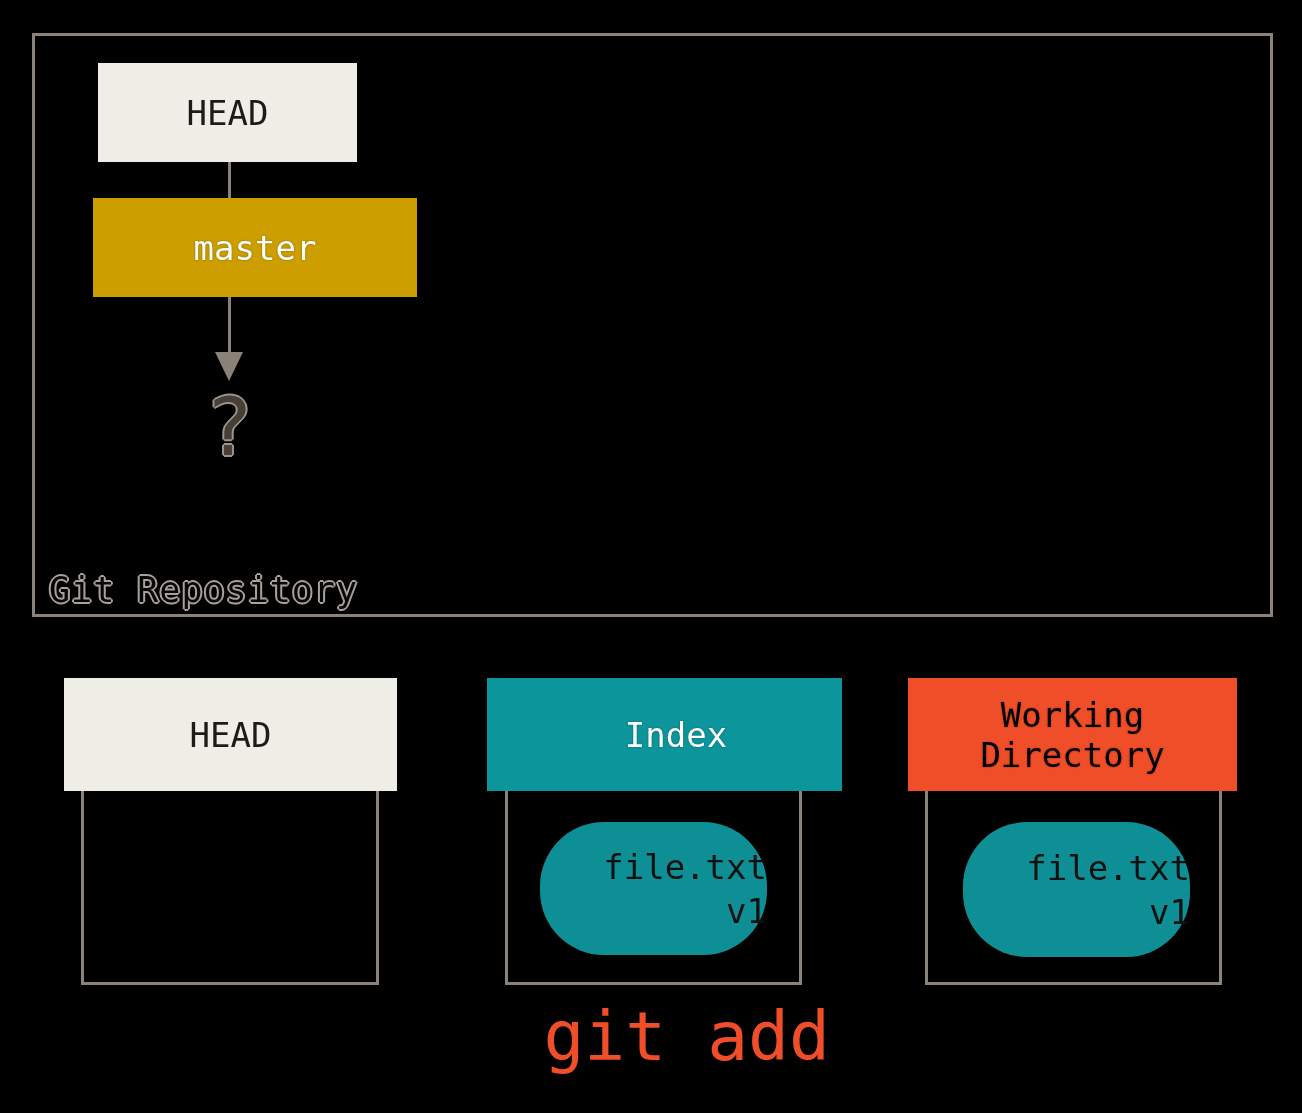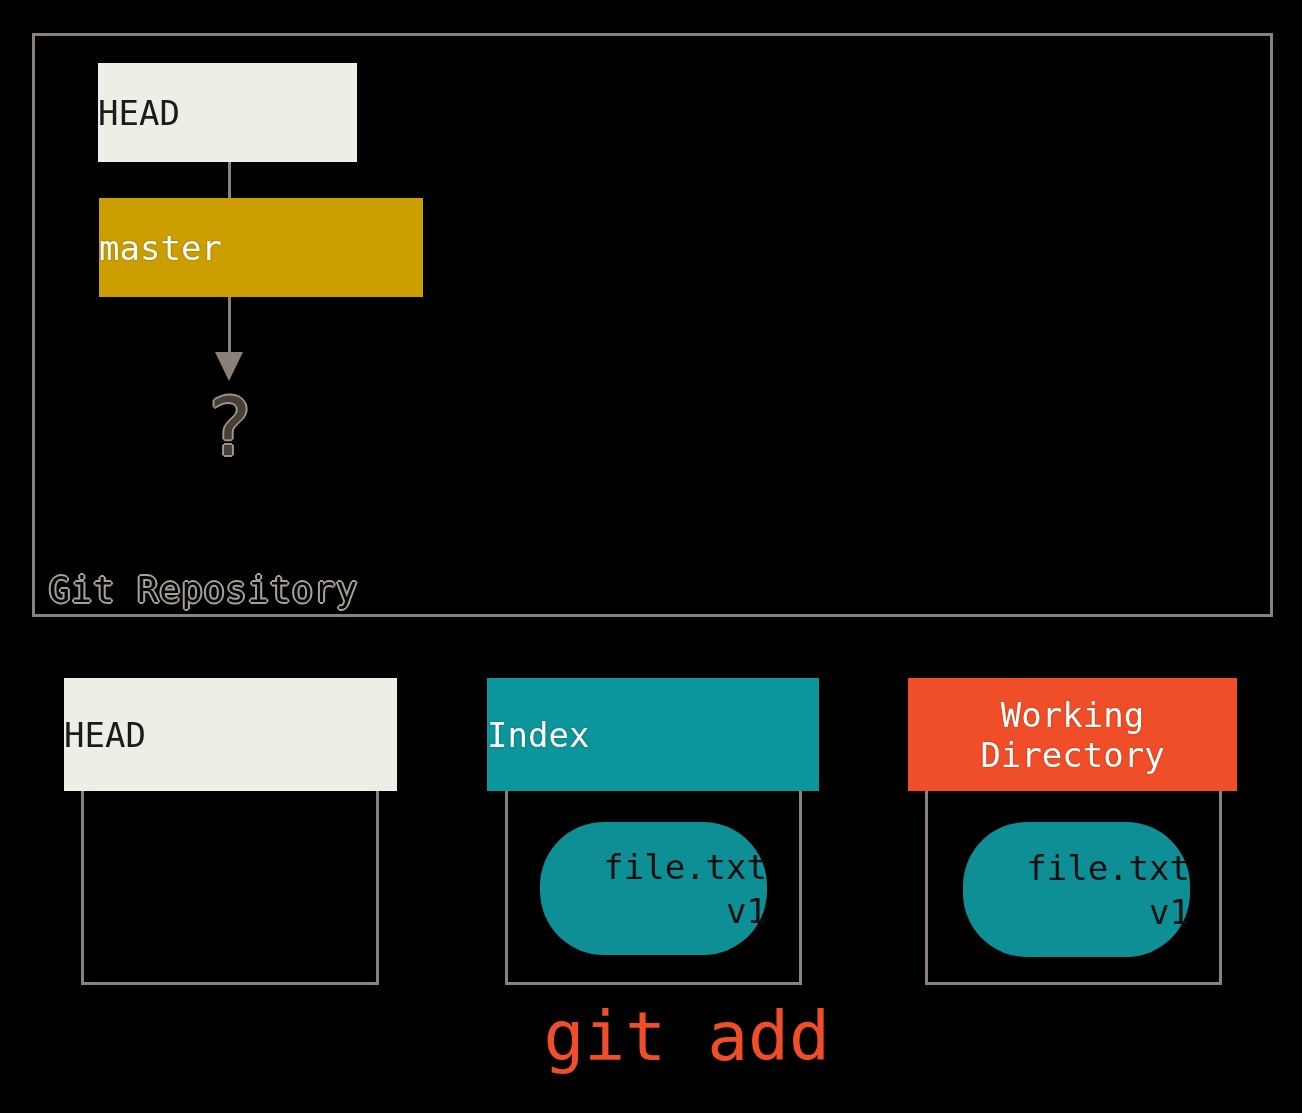--- a/index.html
+++ b/index.html
@@ -16,49 +16,49 @@
   }
   .repo-label {
     left: 49px; top: 570px; font-size: 35px; letter-spacing: 1px;
     color: #060606;
     text-shadow: 2px 0 0 #a8a199, -2px 0 0 #a8a199, 0 2px 0 #a8a199, 0 -2px 0 #a8a199,
                  1px 1px 0 #a8a199, -1px -1px 0 #a8a199, 1px -1px 0 #a8a199, -1px 1px 0 #a8a199;
   }
 
   
   .labelbox {
-    display: flex; align-items: center; 
+    display: flex; align-items: center; justify-content: center;
     font-size: 34px; text-align: center; line-height: 40px;
   }
   .cream  { background: #efeee6; color: #1c1b18; }
   .gold   { background: #cc9e00; color: #ffffff; text-shadow: 0 0 2px rgba(60,45,0,0.55); }
   .teal   { background: #0d959c; color: #ffffff; text-shadow: 0 0 2px rgba(0,50,55,0.55); }
-  .orange { background: #f04e28; color: #ffffff; text-shadow: 0 0 2px rgba(90,20,0,0.45); }
+  .orange { background: #f04e28; color: #000000; text-shadow: 0 0 2px rgba(90,20,0,0.45); }
 
   .head-top  { left: 98px;  top: 63px;  width: 259px; height: 99px; }
-  .master    { left: 99px;  top: 198px; width: 324px; height: 99px; }
+  .master    { left: 93px;  top: 198px; width: 324px; height: 99px; }
 
   .conn { background: #8a8178; width: 3px; }
   .conn-1 { left: 228px; top: 162px; height: 36px; }
   .conn-2 { left: 228px; top: 297px; height: 56px; }
   .arrow-head {
     left: 215px; top: 352px; width: 0; height: 0;
     border-left: 14px solid transparent; border-right: 14px solid transparent;
     border-top: 29px solid #8a8178;
   }
   .qmark {
     left: 189px; top: 388px; width: 80px; text-align: center;
     font-size: 80px; line-height: 1; color: #473e35;
     text-shadow: 2px 0 0 #9a948c, -2px 0 0 #9a948c, 0 2px 0 #9a948c, 0 -2px 0 #9a948c,
                  1px 1px 0 #9a948c, -1px -1px 0 #9a948c, 1px -1px 0 #9a948c, -1px 1px 0 #9a948c;
   }
 
   
   .col-header-head    { left: 64px;  top: 678px; width: 333px; height: 113px; }
-  .col-header-index   { left: 487px; top: 678px; width: 332px; height: 113px; }
+  .col-header-index   { left: 487px; top: 678px; width: 332px; height: 113px; padding-left: 23px; }
   .col-header-workdir { left: 908px; top: 678px; width: 329px; height: 113px; }
 
   .open-box {
     border: 3px solid #8a8178; border-top: none; box-sizing: border-box;
   }
   .col-box-head    { left: 81px;  top: 791px; width: 298px; height: 194px; }
   .col-box-index   { left: 505px; top: 791px; width: 297px; height: 194px; }
   .col-box-workdir { left: 925px; top: 791px; width: 297px; height: 194px; }
 
   .blob {

